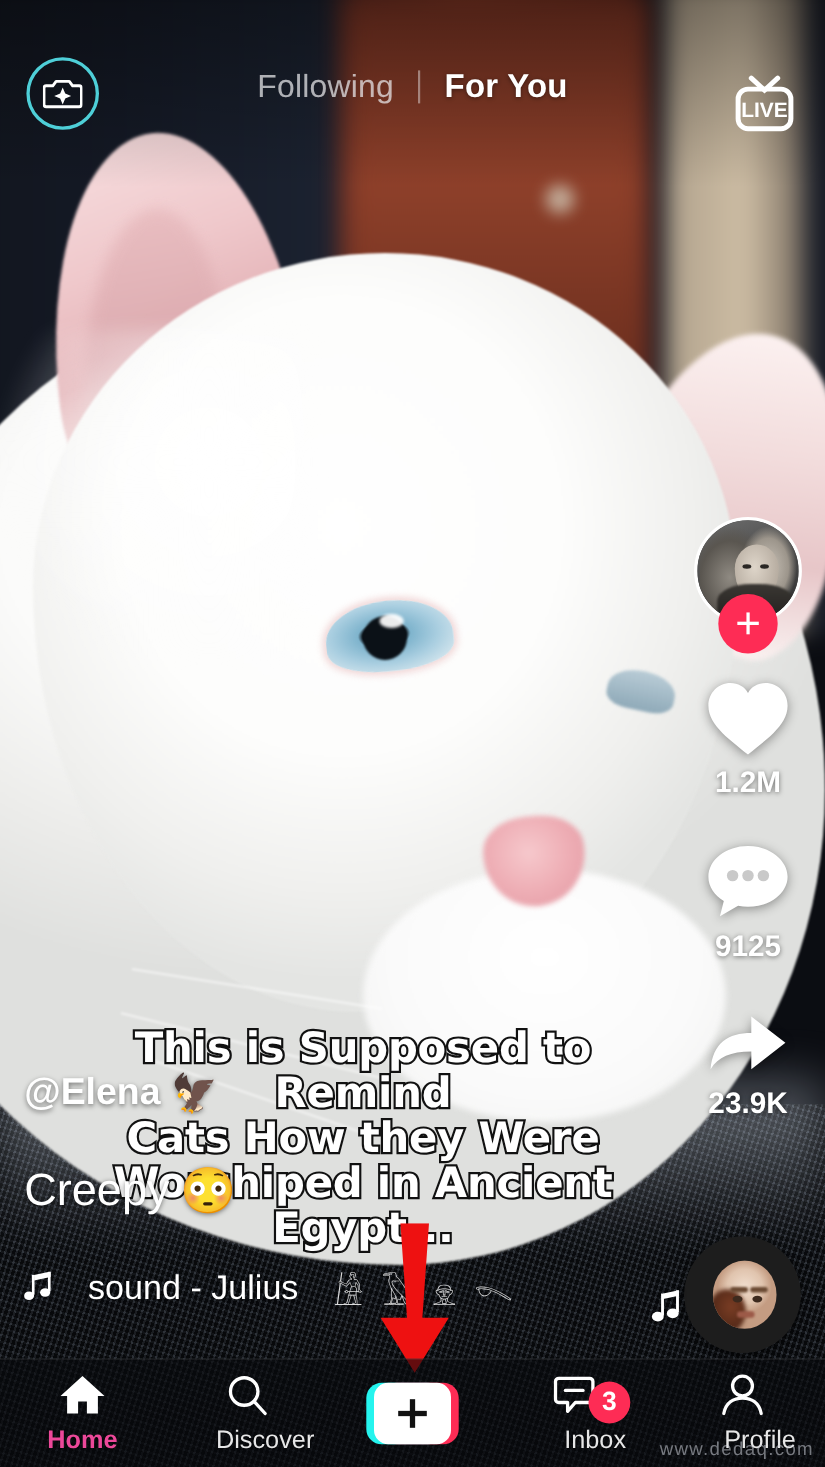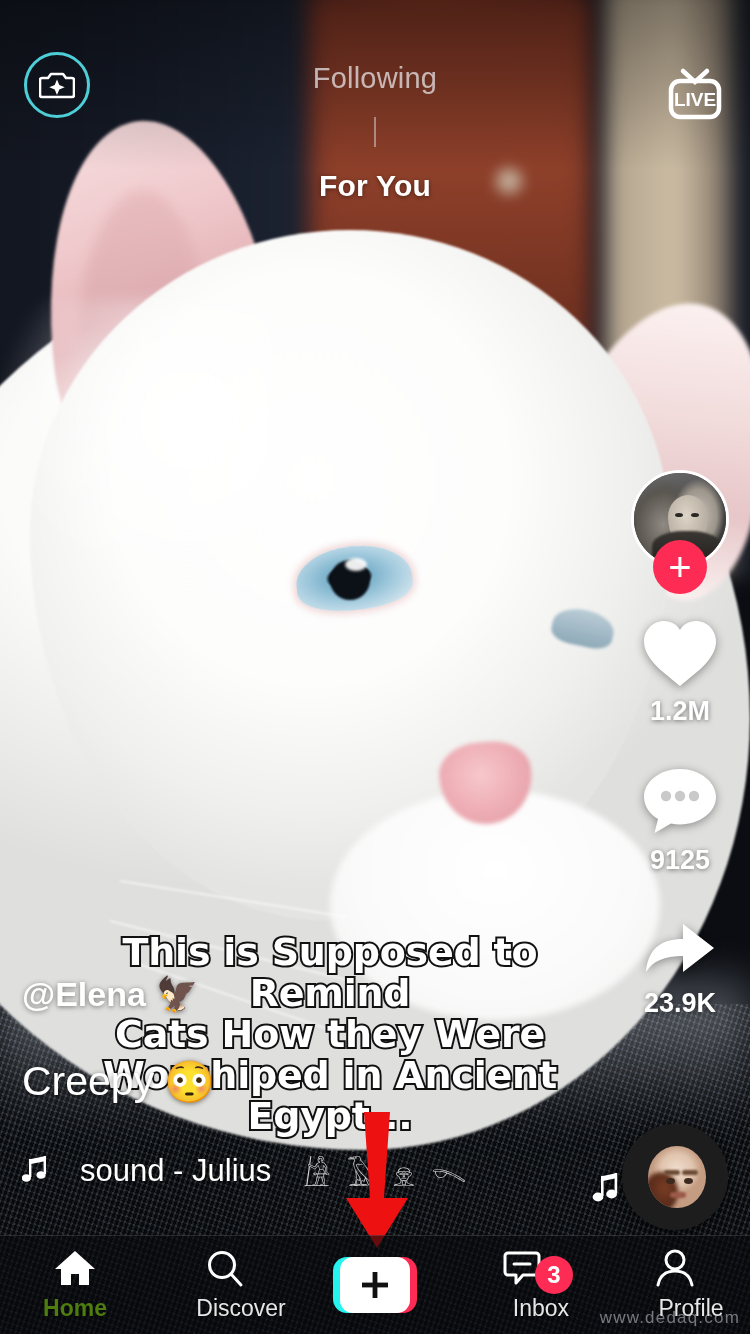--- a/index.html
+++ b/index.html
@@ -145,21 +145,21 @@
     pointer-events:none;
   }
   .effects-btn {
     position:absolute; left:24px; top:52px; width:66px; height:66px;
     border-radius:50%;
     border:3px solid #4ecfd8;
     display:flex; align-items:center; justify-content:center;
   }
   .top-tabs {
     position:absolute; left:0; top:62px; width:750px;
-    display:flex; align-items:center; justify-content:center; gap:22px;flex-direction:column;
+    display:flex; align-items:center; justify-content:center; gap:22px;
   }
   .tab-following {
     font-size:29px; color:rgba(235,235,238,.72); letter-spacing:.2px;
   }
   .tab-sep { width:2px; height:30px; background:rgba(235,235,238,.45); }
   .tab-foryou {
     font-size:30px; color:#fff; font-weight:bold; letter-spacing:.2px;
     text-shadow:0 1px 4px rgba(0,0,0,.45);
   }
   .live-btn { position:absolute; right:24px; top:61px; width:62px; height:66px; }
@@ -278,21 +278,21 @@
     position:absolute; left:0; bottom:0; width:750px; height:99px;
     background:rgba(8,10,14,.60);
     border-top:1px solid rgba(255,255,255,.13);
     display:flex; align-items:center;
   }
   .nav-item {
     flex:1; display:flex; flex-direction:column;
     align-items:center; justify-content:center; gap:7px;
     position:relative;
   }
-  .nav-label { color:#4d7c0f; font-size:23px; font-weight:bold;
+  .nav-label { color:#ec4899; font-size:23px; font-weight:bold;
     text-shadow:0 1px 3px rgba(0,0,0,.6); }
   .nav-label.dim { color:rgba(255,255,255,.9); font-weight:normal;margin-left:32px; }
   .create-btn {
     width:84px; height:56px; border-radius:14px; position:relative;
     display:flex; align-items:center; justify-content:center;
   }
   .create-cyan { position:absolute; left:0; top:0; width:70px; height:56px;
     background:#25F4EE; border-radius:14px; }
   .create-pink { position:absolute; right:0; top:0; width:70px; height:56px;
     background:#FE2C55; border-radius:14px; }

